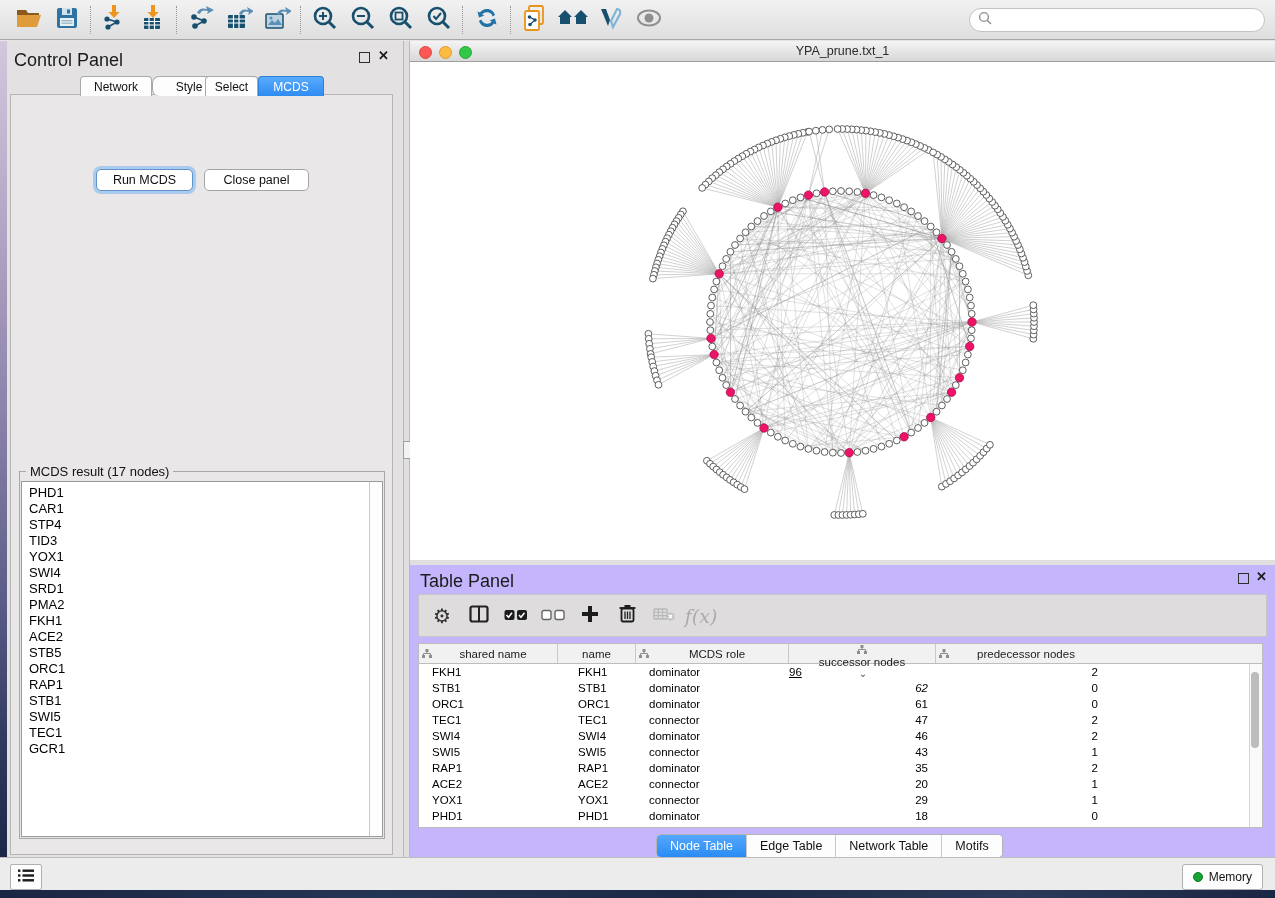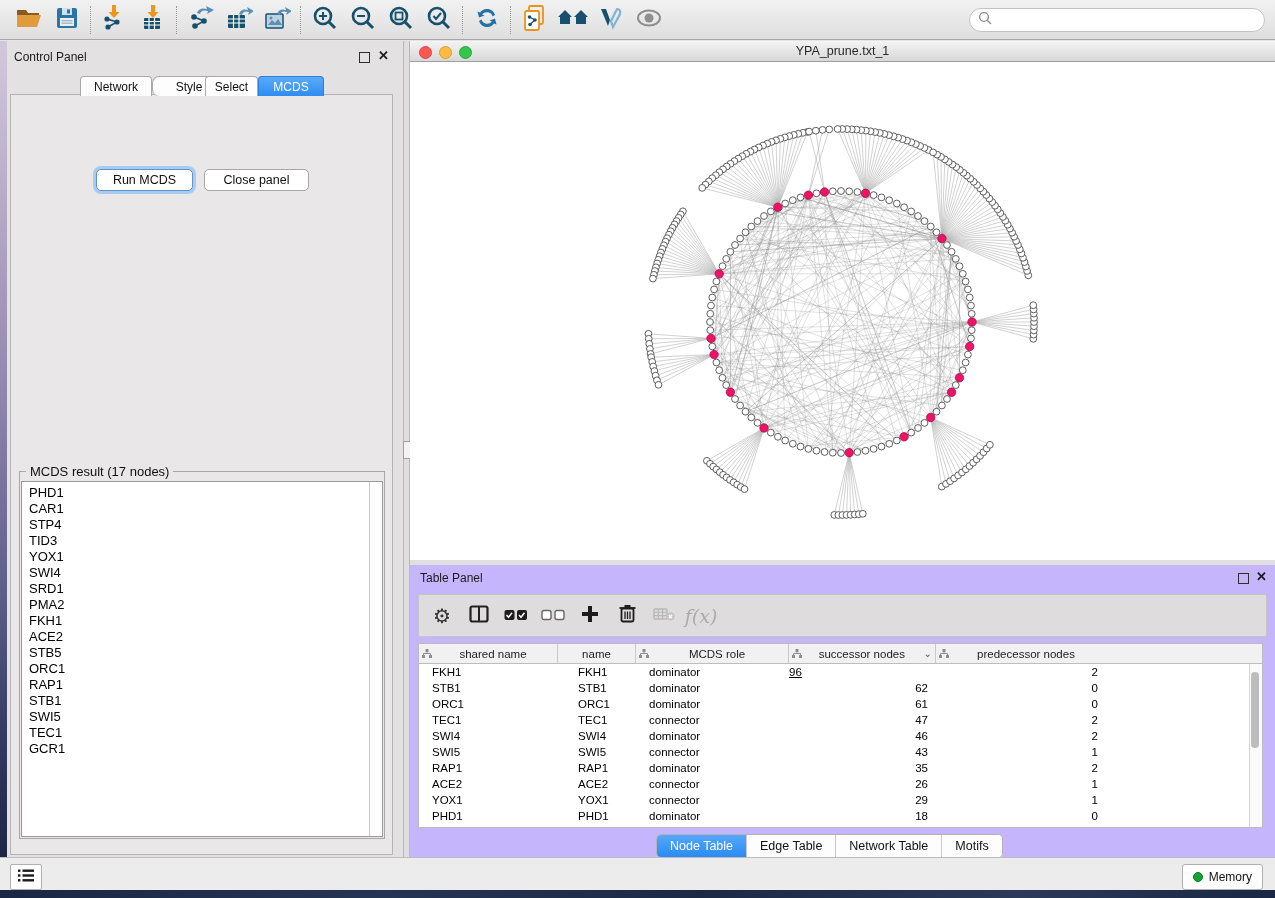--- a/index.html
+++ b/index.html
@@ -18,21 +18,21 @@
     border:1px solid #c3c3c3;border-radius:12px;display:flex;align-items:center;padding-left:8px;box-sizing:border-box;}
   #toolbar-search input{border:none;outline:none;flex:1;font-size:12px;background:transparent;height:18px;}
 
   
   #wall-left{left:0;top:41px;width:7px;height:816px;
     background:linear-gradient(#d2c8dd 0%,#b4a7c6 22%,#8d83ab 45%,#5c5d88 68%,#31395f 86%,#1c2747 100%);}
   #wall-bottom{left:0;top:890px;width:1275px;height:8px;
     background:linear-gradient(90deg,#1a2744,#243553 30%,#1b2945 55%,#2a3a58 80%,#1a2744);}
 
   
-  .panel-title{font-size:12px;color:#1b1b1b;}
+  .panel-title{font-size:18px;color:#1b1b1b;}
   .float-ico{width:9px;height:9px;border:1.5px solid #2e2e2e;display:inline-block;}
   .close-ico{font-size:13px;font-weight:700;color:#1b1b1b;line-height:12px;}
 
   
   #control-panel{left:7px;top:41px;width:396px;height:816px;background:#e3e1e1;}
   #cp-box{position:absolute;left:3px;top:53px;width:383px;height:761px;background:#e9e7e7;
     border:1px solid #b5b5b5;box-sizing:border-box;}
   .tab{position:absolute;top:35px;height:20px;background:#fdfdfd;border:1px solid #a9a9a9;
     border-bottom:none;border-radius:4px 4px 0 0;font-size:12px;color:#111;
     display:flex;align-items:center;justify-content:center;box-sizing:border-box;z-index:3;}
@@ -1103,21 +1103,21 @@
             <span><svg width="10" height="9" viewBox="0 0 10 9">
                 <g fill="#8d8d8d">
                   <rect x="3.5" y="0" width="3" height="3"></rect>
                   <rect x="0" y="6" width="3" height="3"></rect>
                   <rect x="7" y="6" width="3" height="3"></rect>
                   <path d="M5 3 v1.5 M1.5 6 V4.5 h7 V6" stroke="#8d8d8d" fill="none" stroke-width="1"></path>
                 </g>
               </svg></span>
             <span class="lbl">MCDS role</span>
           </div>
-          <div class="th" style="width: 147px;">
+          <div class="th" style="width: 147px; flex-direction: column;">
             <span><svg width="10" height="9" viewBox="0 0 10 9">
                 <g fill="#8d8d8d">
                   <rect x="3.5" y="0" width="3" height="3"></rect>
                   <rect x="0" y="6" width="3" height="3"></rect>
                   <rect x="7" y="6" width="3" height="3"></rect>
                   <path d="M5 3 v1.5 M1.5 6 V4.5 h7 V6" stroke="#8d8d8d" fill="none" stroke-width="1"></path>
                 </g>
               </svg></span>
             <span class="lbl">successor nodes</span>
             <span class="sort-chev">⌄</span>
@@ -1139,21 +1139,21 @@
             <div class="td" style="width: 139px; text-align: left; padding: 0px 0px 0px 13px;">FKH1</div>
             <div class="td" style="width: 78px; text-align: left; padding: 0px 0px 0px 20px;">FKH1</div>
             <div class="td" style="width: 153px; text-align: left; padding: 0px 0px 0px 13px;">dominator</div>
             <div class="td" style="width: 147px; text-align: left; padding: 0px 8px 0px 0px; text-decoration: underline;">96</div>
             <div class="td" style="width: 170px; text-align: right; padding: 0px 8px 0px 0px;">2</div>
           </div>
           <div class="tr">
             <div class="td" style="width: 139px; text-align: left; padding: 0px 0px 0px 13px;">STB1</div>
             <div class="td" style="width: 78px; text-align: left; padding: 0px 0px 0px 20px;">STB1</div>
             <div class="td" style="width: 153px; text-align: left; padding: 0px 0px 0px 13px;">dominator</div>
-            <div class="td" style="width: 147px; text-align: right; padding: 0px 8px 0px 0px;">62</div>
+            <div class="td" style="width: 147px; text-align: right; padding: 0px 8px 0px 0px; font-style: italic;">62</div>
             <div class="td" style="width: 170px; text-align: right; padding: 0px 8px 0px 0px;">0</div>
           </div>
           <div class="tr">
             <div class="td" style="width: 139px; text-align: left; padding: 0px 0px 0px 13px;">ORC1</div>
             <div class="td" style="width: 78px; text-align: left; padding: 0px 0px 0px 20px;">ORC1</div>
             <div class="td" style="width: 153px; text-align: left; padding: 0px 0px 0px 13px;">dominator</div>
             <div class="td" style="width: 147px; text-align: right; padding: 0px 8px 0px 0px;">61</div>
             <div class="td" style="width: 170px; text-align: right; padding: 0px 8px 0px 0px;">0</div>
           </div>
           <div class="tr">
@@ -1181,21 +1181,21 @@
             <div class="td" style="width: 139px; text-align: left; padding: 0px 0px 0px 13px;">RAP1</div>
             <div class="td" style="width: 78px; text-align: left; padding: 0px 0px 0px 20px;">RAP1</div>
             <div class="td" style="width: 153px; text-align: left; padding: 0px 0px 0px 13px;">dominator</div>
             <div class="td" style="width: 147px; text-align: right; padding: 0px 8px 0px 0px;">35</div>
             <div class="td" style="width: 170px; text-align: right; padding: 0px 8px 0px 0px;">2</div>
           </div>
           <div class="tr">
             <div class="td" style="width: 139px; text-align: left; padding: 0px 0px 0px 13px;">ACE2</div>
             <div class="td" style="width: 78px; text-align: left; padding: 0px 0px 0px 20px;">ACE2</div>
             <div class="td" style="width: 153px; text-align: left; padding: 0px 0px 0px 13px;">connector</div>
-            <div class="td" style="width: 147px; text-align: right; padding: 0px 8px 0px 0px;">26</div>
+            <div class="td" style="width: 147px; text-align: right; padding: 0px 8px 0px 0px;">20</div>
             <div class="td" style="width: 170px; text-align: right; padding: 0px 8px 0px 0px;">1</div>
           </div>
           <div class="tr">
             <div class="td" style="width: 139px; text-align: left; padding: 0px 0px 0px 13px;">YOX1</div>
             <div class="td" style="width: 78px; text-align: left; padding: 0px 0px 0px 20px;">YOX1</div>
             <div class="td" style="width: 153px; text-align: left; padding: 0px 0px 0px 13px;">connector</div>
             <div class="td" style="width: 147px; text-align: right; padding: 0px 8px 0px 0px;">29</div>
             <div class="td" style="width: 170px; text-align: right; padding: 0px 8px 0px 0px;">1</div>
           </div>
           <div class="tr">

